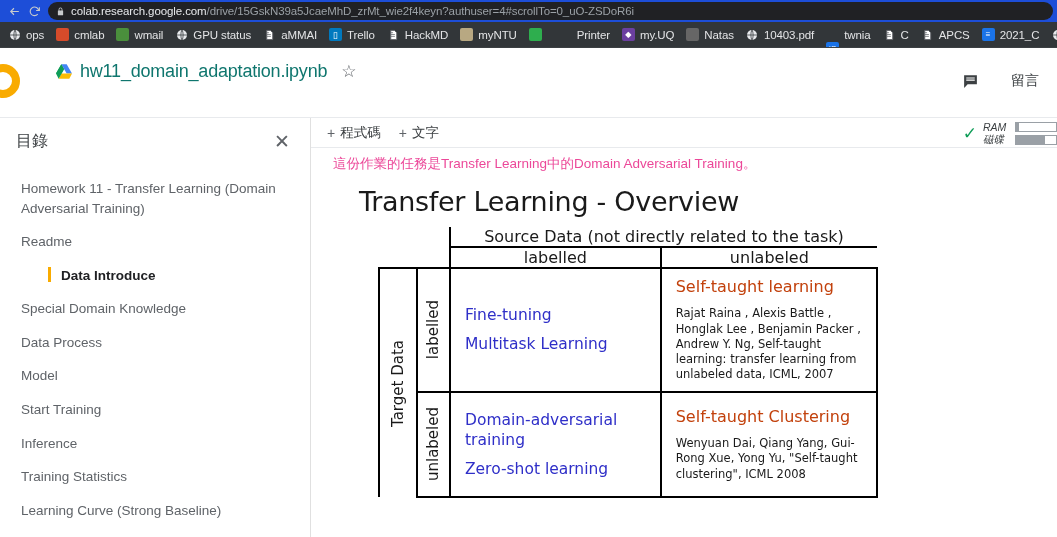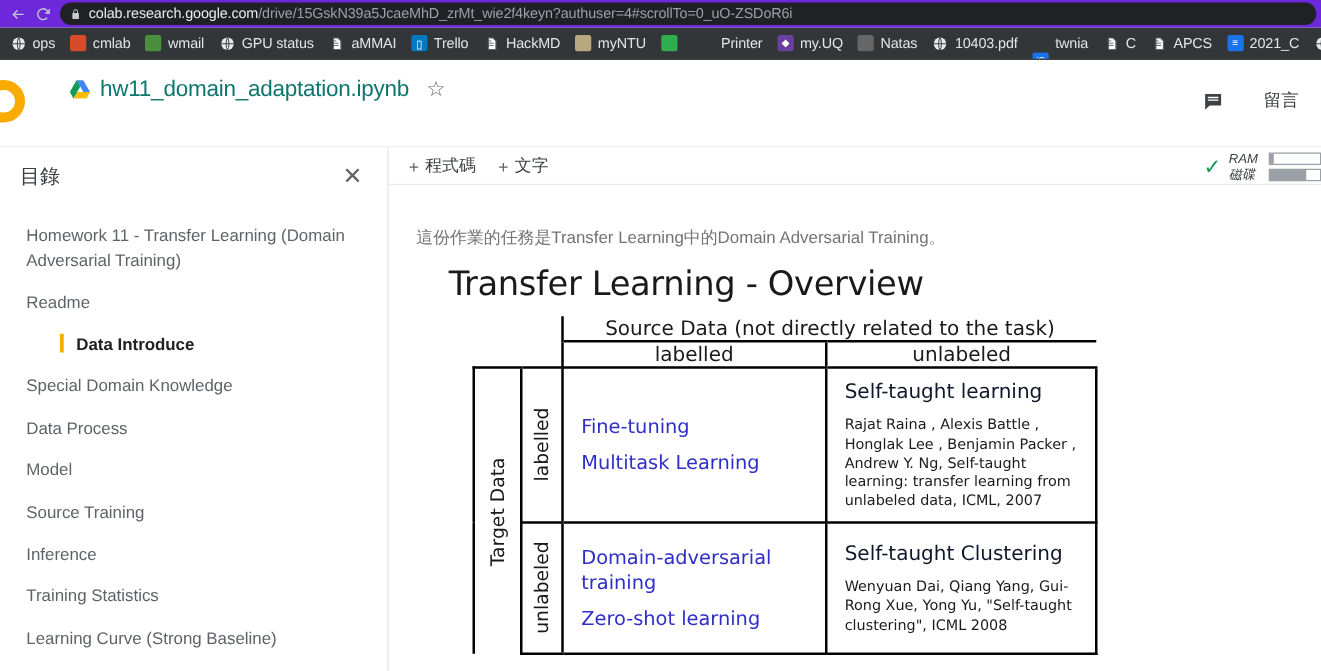--- a/index.html
+++ b/index.html
@@ -6,21 +6,21 @@
   html, body {
     width: 1057px; height: 537px;
     overflow: hidden;
     font-family: "Liberation Sans", sans-serif;
     background: #ffffff;
   }
 
   
   .browser-toolbar {
     height: 22px;
-    background: #6d28d9;
+    background: #1d4ed8;
     display: flex;
     align-items: center;
     padding: 5px 4px;
     position: relative;
   }
   .nav-btn {
     width: 20px; height: 20px;
     display: flex; align-items: center; justify-content: center;
     color: #c8cbcd;
     font-size: 13px;
@@ -263,24 +263,23 @@
 
   
   .cell-area {
     padding: 6px 0 0 0;
     position: relative;
     height: 415px;
     overflow: hidden;
   }
   .md-text {
     font-size: 13.5px;
-    color: #737373;
+    color: #ec4899;
     padding: 0 10px 4px 22px;
     line-height: 1.5;
-    margin-top: 26px;
   }
   .slide {
     margin: 6px 0 0 22px;
     width: 700px;
     background: #fff;
   }
   .slide-title {
     font-size: 27px;
     color: #1a1a1a;
     font-family: "DejaVu Sans", sans-serif;
@@ -326,21 +325,21 @@
     white-space: nowrap;
   }
   .vert-wrap {
     display: flex;
     align-items: center;
     justify-content: center;
     height: 100%;
   }
   .cell-pad { padding: 8px 10px 8px 14px; }
   .blue-h {
-    color: #0f172a;
+    color: #c2410c;
     font-size: 16px;
     line-height: 1.25;
     margin-bottom: 3px;
   }
   .blue-item {
     color: #2f2fc8;
     font-size: 15.5px;
     line-height: 1.3;
     margin: 9px 0;
   }
@@ -532,21 +531,21 @@
       <span class="toc-title">目錄</span>
       <span class="toc-close">✕</span>
     </div>
     <div class="toc-list" id="toclist">
         <div class="toc-item"><span>Homework 11 - Transfer Learning (Domain Adversarial Training)</span></div>
         <div class="toc-item"><span>Readme</span></div>
         <div class="toc-item active"><span>Data Introduce</span></div>
         <div class="toc-item"><span>Special Domain Knowledge</span></div>
         <div class="toc-item"><span>Data Process</span></div>
         <div class="toc-item"><span>Model</span></div>
-        <div class="toc-item"><span>Source Training</span></div>
+        <div class="toc-item"><span>Start Training</span></div>
         <div class="toc-item"><span>Inference</span></div>
         <div class="toc-item"><span>Training Statistics</span></div>
         <div class="toc-item"><span>Learning Curve (Strong Baseline)</span></div>
       </div>
   </div>
 
   <div class="notebook">
     <div class="nb-toolbar">
       <span class="add-btn">
         <span class="plus">+</span>

